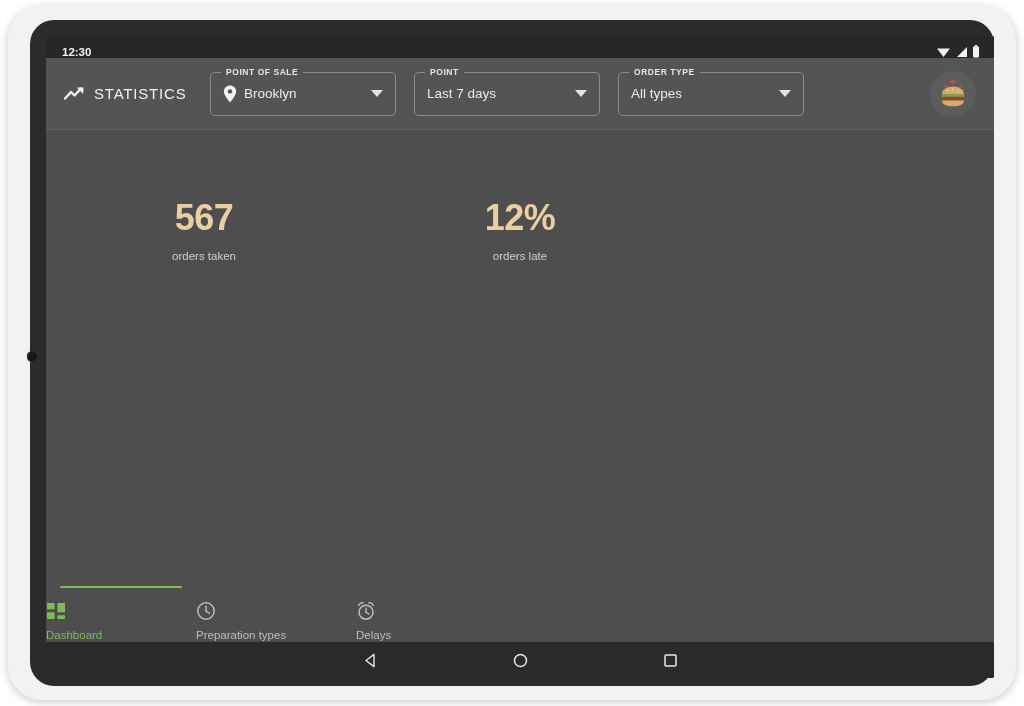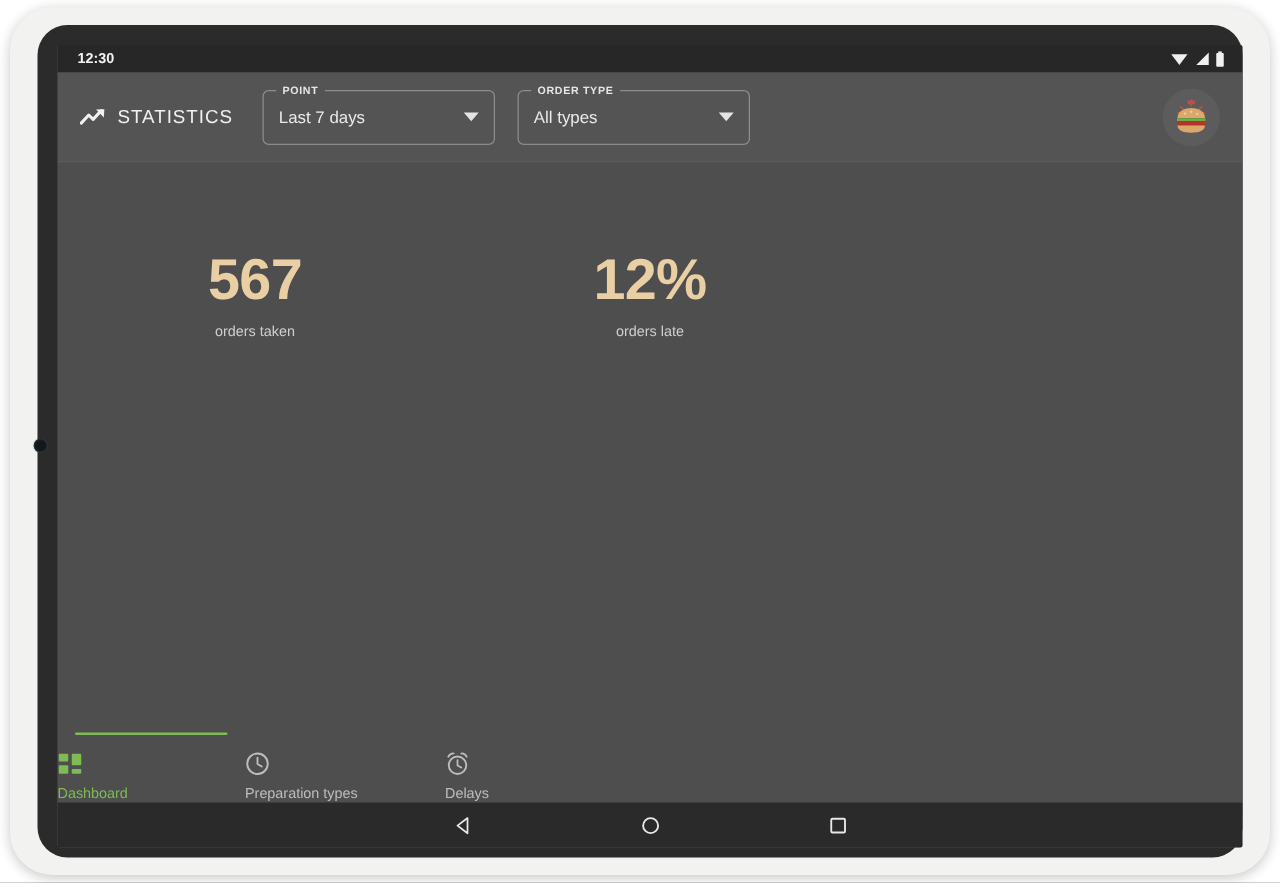--- a/index.html
+++ b/index.html
@@ -51,21 +51,21 @@
     background: #4e4e4e;
     overflow: hidden;
     border-radius: 2px;
   }
 
   
   #status-bar {
     height: 22px;
     background: #272727;
     display: flex;
-    align-items: center;
+    align-items: flex-end;
     justify-content: space-between;
     padding: 0 14px 0 16px;
     color: #f3f3f3;
     font-size: 11.5px;
     font-weight: bold;
   }
   #status-icons { display: flex; align-items: center; gap: 4px; }
   .sb-icon { display: block; }
 
   
@@ -157,21 +157,21 @@
     bottom: 92px;
     background: #4e4e4e;
   }
   #kpi-row {
     display: flex;
     margin-top: 70px;
   }
   .kpi { flex: 1; text-align: center; }
   .kpi-value {
     color: #e9cfa3;
-    font-size: 46px;
+    font-size: 36px;
     font-weight: bold;
     letter-spacing: -0.5px;
     line-height: 1;
   }
   .kpi-label {
     margin-top: 14px;
     color: #cfcfcf;
     font-size: 11.5px;
   }
 
@@ -259,20 +259,31 @@
       <div id="brand">
         <svg width="21" height="15" viewBox="0 0 21 15">
           <path d="M1 12.5 L7 6 L10.5 9.5 L17 2.5" stroke="#f0f0f0" stroke-width="2.4" fill="none" stroke-linecap="round" stroke-linejoin="round"></path>
           <path d="M12.8 1.6 L19.5 1.4 L19.1 8" fill="#f0f0f0"></path>
         </svg>
         <span id="brand-label">STATISTICS</span>
       </div>
 
       <div id="filters">
 
+        <div class="filter">
+          <span class="filter-legend">POINT OF SALE</span>
+          <span class="filter-lead">
+            <svg width="14" height="18" viewBox="0 0 14 18">
+              <path d="M7 0.6 C3.5 0.6 0.9 3.2 0.9 6.5 C0.9 10.6 7 17.4 7 17.4 C7 17.4 13.1 10.6 13.1 6.5 C13.1 3.2 10.5 0.6 7 0.6 Z" fill="#f2f2f2"></path>
+              <circle cx="7" cy="6.4" r="2.2" fill="#545454"></circle>
+            </svg>
+          </span>
+          <span class="filter-value">Brooklyn</span>
+          <span class="caret"></span>
+        </div>
 
         <div class="filter">
           <span class="filter-legend">POINT</span>
           <span class="filter-value">Last 7 days</span>
           <span class="caret"></span>
         </div>
 
         <div class="filter">
           <span class="filter-legend">ORDER TYPE</span>
           <span class="filter-value">All types</span>

